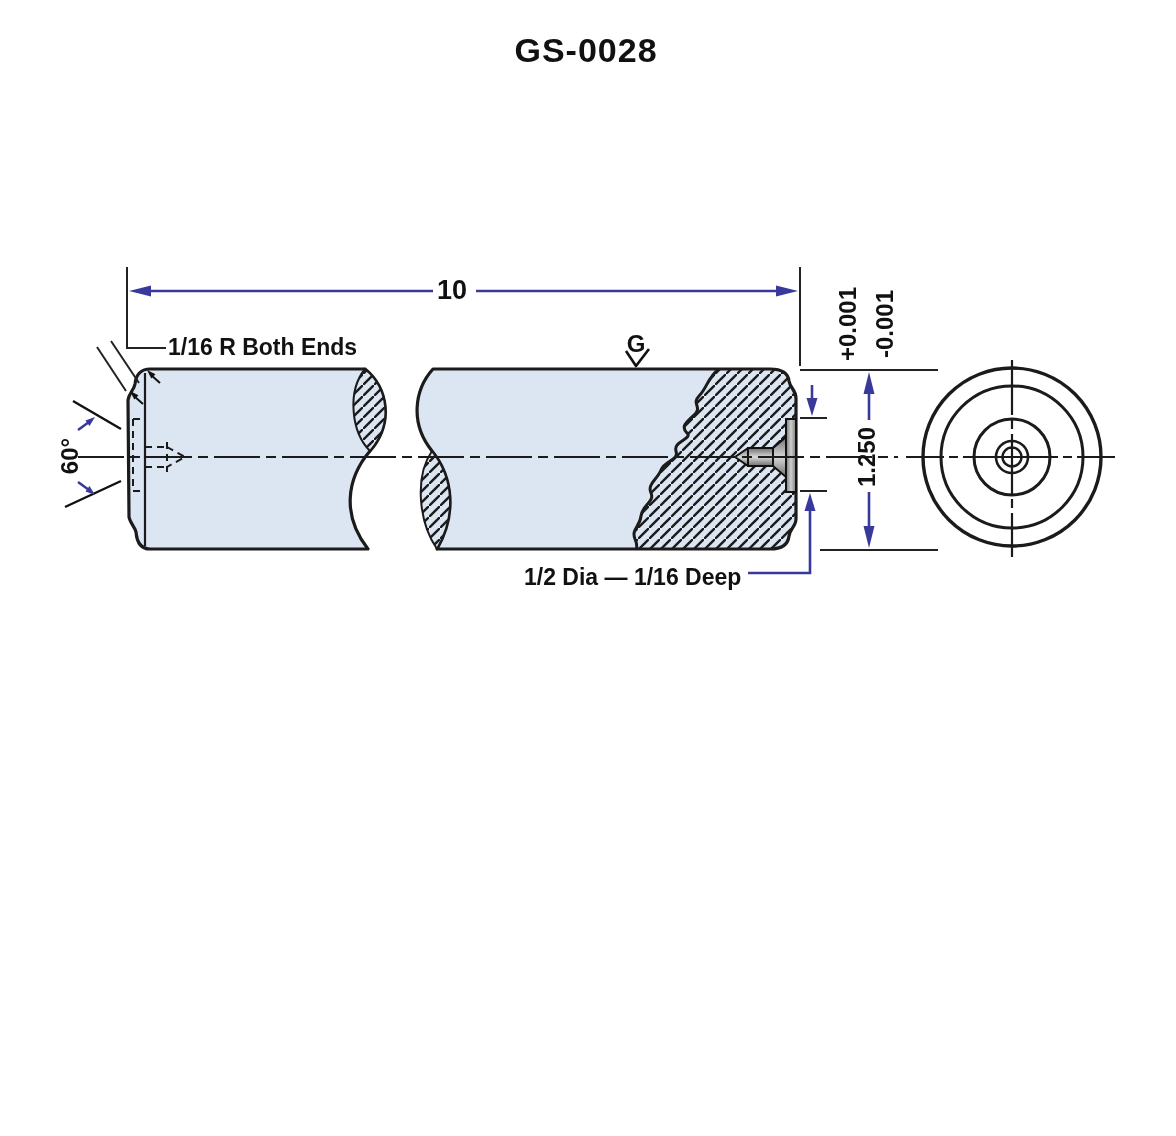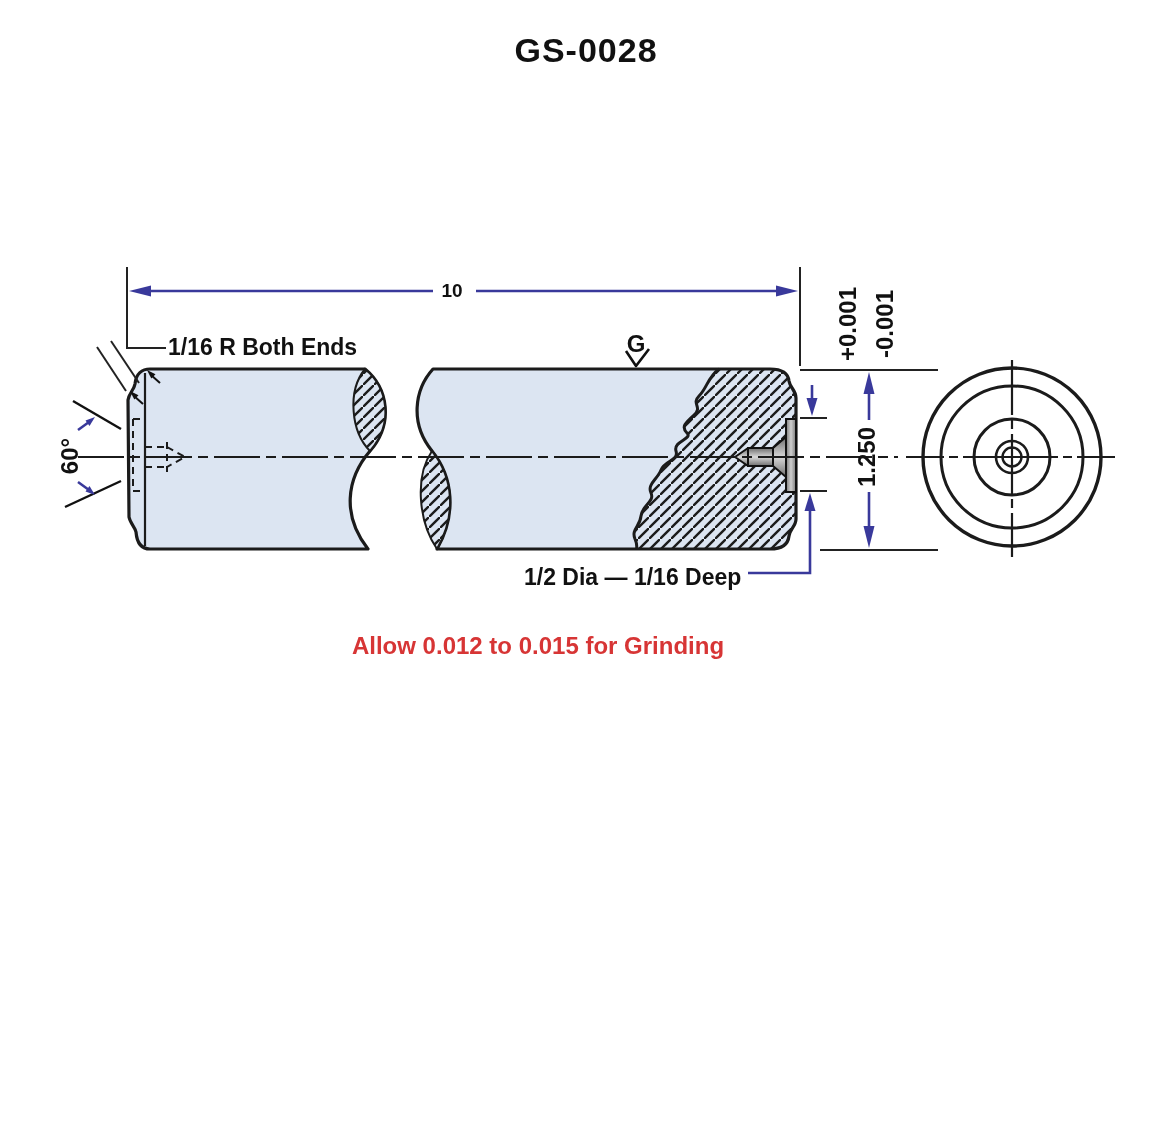--- a/index.html
+++ b/index.html
@@ -8,21 +8,21 @@
     font-family:"Liberation Sans", sans-serif;
   }
   .canvas svg{position:absolute;left:0;top:0;}
   .lbl{
     position:absolute;font-weight:bold;color:#111;white-space:nowrap;
     transform:translate(-50%,-50%);line-height:1;
   }
   .lbl.left{transform:translate(0,-50%);text-align:center;}
   .lbl.rot{transform:translate(-50%,-50%) rotate(-90deg);}
   .t-title{font-size:34px;letter-spacing:1px;}
-  .t-dim{font-size:19px;}
+  .t-dim{font-size:27px;}
   .t-note{font-size:23px;}
   .t-small{font-size:24px;}
   .t-red{font-size:24px;color:var(--note-red,#d73535);}
 </style>
 </head>
 <body>
 
 <div class="canvas">
 
   <svg width="1176" height="1136" viewBox="0 0 1176 1136">
@@ -150,14 +150,13 @@
 
   <div class="lbl t-title" style="left:586px;top:50px;">GS-0028</div>
   <div class="lbl t-dim" style="left:452px;top:290px;">10</div>
   <div class="lbl t-note left" style="left:168px;top:347px;">1/16 R Both Ends</div>
   <div class="lbl t-small" style="left:636px;top:344px;">G</div>
   <div class="lbl t-small rot" style="left:848px;top:324px;">+0.001</div>
   <div class="lbl t-small rot" style="left:885px;top:324px;">-0.001</div>
   <div class="lbl t-small rot" style="left:867px;top:457px;">1.250</div>
   <div class="lbl t-small rot" style="left:70px;top:456px;">60°</div>
   <div class="lbl t-note left" style="left:524px;top:577px;">1/2 Dia — 1/16 Deep</div>
-  <div class="lbl t-red" style="left:538px;top:646px;">Allow 0.012 to 0.015 for Grinding</div>
 </div>
 
 </body></html>

